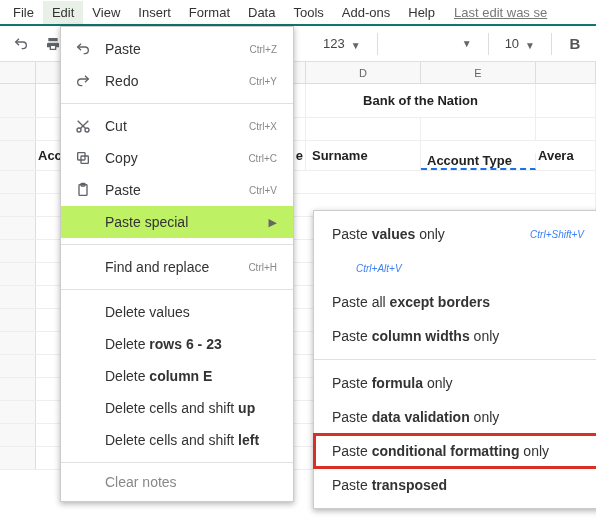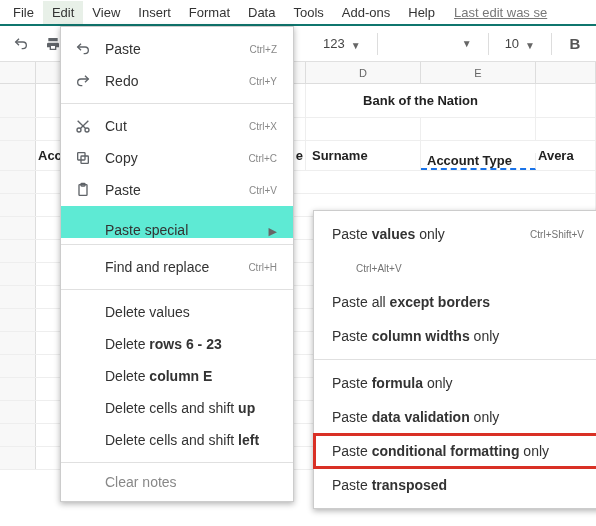--- a/index.html
+++ b/index.html
@@ -103,34 +103,34 @@
     font-size:14px;
     color:#333;
   }
   .menu .row {
     display:flex; align-items:center;
     height:32px;
     padding:0 16px 0 12px;
     gap:12px;
     white-space:nowrap;
   }
-  .menu .row.hover { background:#5eead4;align-items:flex-end;}
+  .menu .row.hover { background:#bef264;}
   .menu .row .micon {
     width:20px; display:flex; align-items:center; justify-content:center;
     color:#5f6368;
   }
   .menu .row .label { flex:1; }
   .menu .row .sc { color:#888; font-size:10px; margin-left:24px;}
   .menu .row .arrow { color:#666; font-size:11px; margin-left:20px;}
   .menu .divider { height:1px; background:#e0e0e0; margin:6px 0;}
   .editmenu { left:60px; top:26px; width:234px;}
   .submenu { left:294px; top:210px; width:290px;margin-left:19px;}
   .submenu .row { padding:0 18px; height:34px;}
   .submenu .row .label { flex:1;}
-  .submenu .row .sc { color:#737373;}
+  .submenu .row .sc { color:#3b82f6;font-style:italic;}
   .submenu .row.highlight {
     outline:3px solid #d93025; outline-offset:-2px;
   }
   b { font-weight:bold;}
   svg { display:block;}
 </style>
 </head>
 <body>
 
 <div class="menubar">

